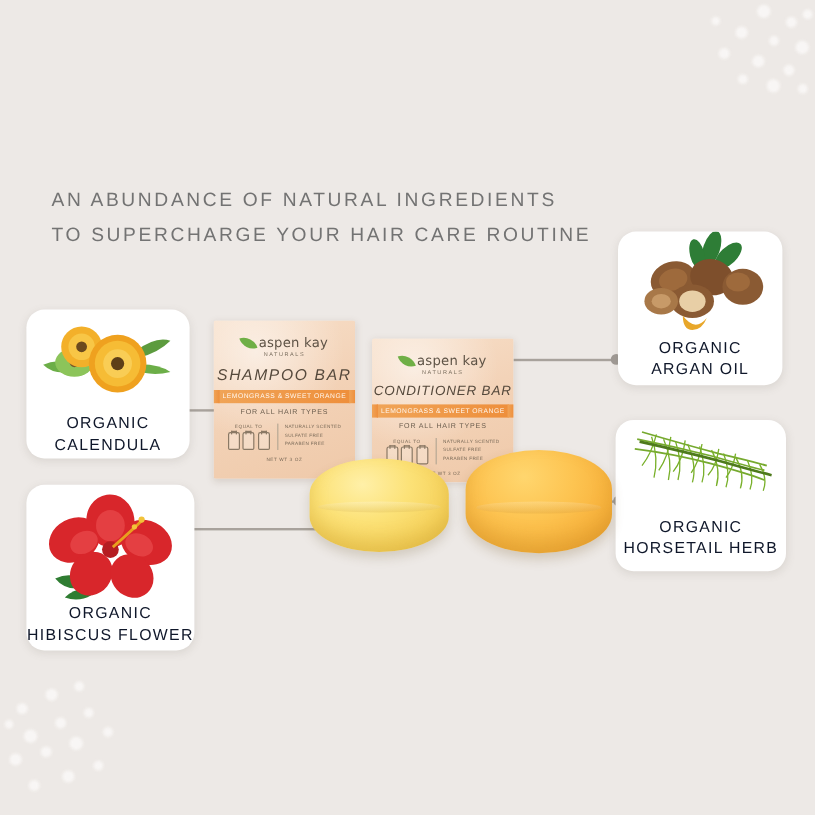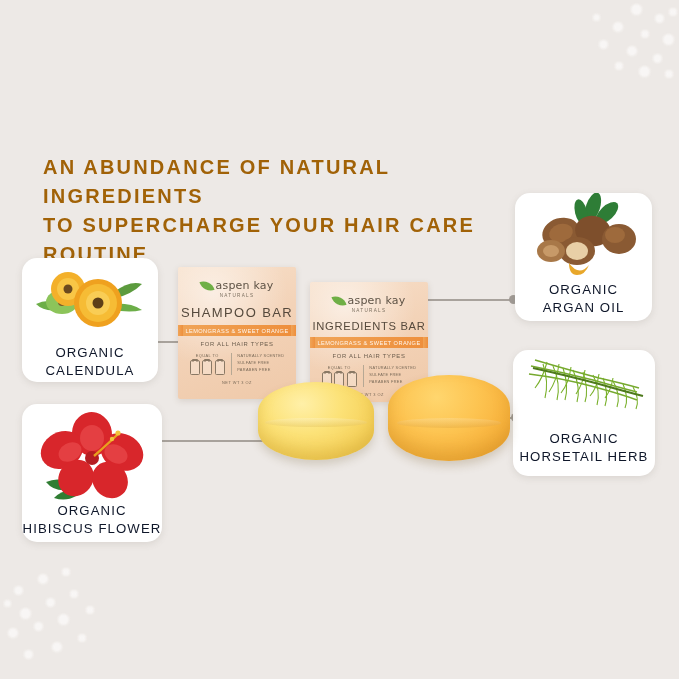--- a/index.html
+++ b/index.html
@@ -13,24 +13,24 @@
 
   
   .dots{position:absolute;pointer-events:none;}
   .dots span{position:absolute;background:#FAF8F7;border-radius:50%;filter:blur(1.2px);opacity:.9;}
   #dots-tr{top:0;right:0;width:110px;height:110px;}
   #dots-bl{bottom:0;left:0;width:115px;height:115px;}
 
   
   #headline{
     position:absolute;left:43px;top:153px;width:470px;
-    color:#a16207;
-    font-size:20px;line-height:29px;
+    color:#737373;
+    font-size:16px;line-height:29px;
     letter-spacing:2.2px;
-    font-weight:700;
+    font-weight:400;
     white-space:pre-line;
   }
 
   
   .conn{position:absolute;height:1.6px;background:#A8A29C;}
   .conn-dot{position:absolute;width:9px;height:9px;border-radius:50%;background:#A09A95;}
 
   
   .card{
     position:absolute;background:#FFFFFF;border-radius:15px;
@@ -65,21 +65,21 @@
   #pkg-shampoo{left:178px;top:267px;width:118px;height:124px;}
   #pkg-conditioner{left:310px;top:282px;width:118px;height:112px;}
 
   .brand{display:flex;align-items:center;gap:3px;margin-top:4px;}
   .leaf{width:12px;height:12px;background:#6FAF46;border-radius:0 100% 0 100%;transform:rotate(-18deg);}
   .brandname{font-size:11px;color:#5E5346;letter-spacing:.2px;font-family:"DejaVu Sans", sans-serif;}
   .brandsub{font-size:4.6px;color:#7A6E5E;letter-spacing:1.3px;margin-top:1px;}
 
   .pkgtitle{
     margin-top:7px;color:#55493C;letter-spacing:1.4px;
-    font-size:13px;white-space:nowrap;
+    font-size:13px;white-space:nowrap;font-style:italic;
   }
   #pkg-conditioner .pkgtitle{font-size:11.2px;letter-spacing:.7px;}
 
   .ribbon{
     margin-top:5px;width:93%;text-align:center;color:#FFF6EE;
     font-size:5.6px;letter-spacing:.45px;padding:2.6px 0;
     background:linear-gradient(90deg,#F0A457,#EE8F3C);
     position:relative;
   }
   .ribbon:before,.ribbon:after{
@@ -332,21 +332,21 @@
     </div>
     <div class="netwt">NET WT 3 OZ</div>
   </div>
 
   <div class="pkg" id="pkg-conditioner">
     <div class="brand">
       <span class="leaf"></span>
       <span class="brandname">aspen kay</span>
     </div>
     <div class="brandsub">NATURALS</div>
-    <div class="pkgtitle">INGREDIENTS BAR</div>
+    <div class="pkgtitle">CONDITIONER BAR</div>
     <div class="ribbon">LEMONGRASS &amp; SWEET ORANGE</div>
     <div class="alltypes">FOR ALL HAIR TYPES</div>
     <div class="specs">
       <div class="left">
         <div class="equal">EQUAL TO</div>
         <div class="bottles">
           <span class="bottle"></span>
           <span class="bottle"></span>
           <span class="bottle"></span>
         </div>

